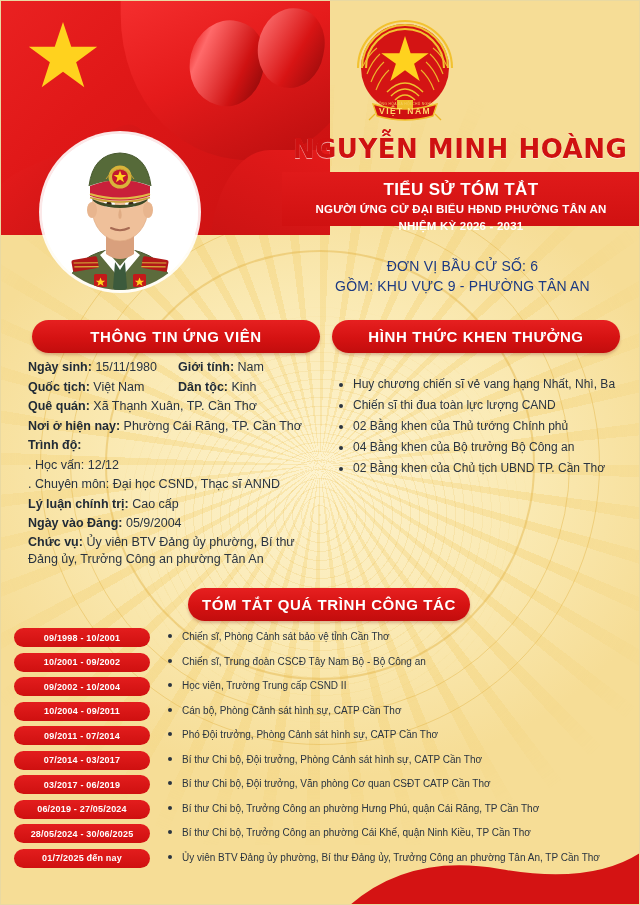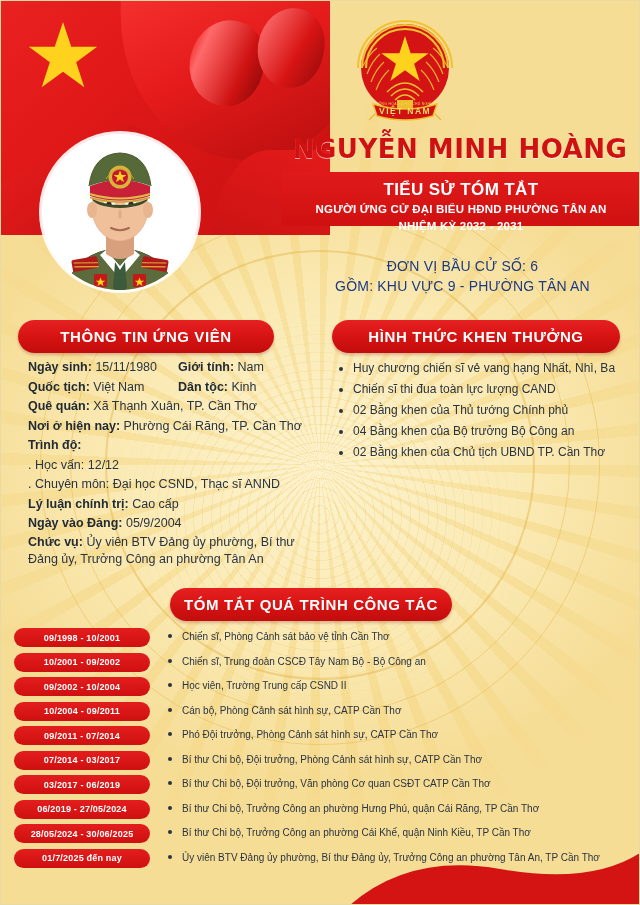--- a/index.html
+++ b/index.html
@@ -124,38 +124,38 @@
   }
 
   
   .pill{
     position:absolute;height:33px;border-radius:17px;
     background:linear-gradient(180deg,#e62020 0%,#d51212 55%,#c20d0d 100%);
     color:#fff;display:flex;align-items:center;justify-content:center;
     font-size:15px;font-weight:bold;letter-spacing:.6px;
     box-shadow:0 2px 3px rgba(120,20,20,.25);
   }
-  .pill.left{left:18px;top:320px;width:256px;}
+  .pill.left{left:32px;top:320px;width:288px;}
   .pill.right{left:332px;top:320px;width:288px;}
-  .pill.wide{left:170px;top:588px;width:282px;}
+  .pill.wide{left:188px;top:588px;width:282px;}
 
   
   .info{
     position:absolute;left:28px;top:358px;width:300px;
     color:#2a3440;font-size:12.5px;line-height:19.5px;
   }
   .info .row{white-space:nowrap;}
   .info b{font-weight:bold;color:#212b36;}
   .info .two{display:flex;}
   .info .two .c1{width:150px;}
   .info .wrapline{white-space:normal;line-height:17px;}
 
   
   .awards{
-    position:absolute;left:338px;top:358px;width:292px;
+    position:absolute;left:338px;top:374px;width:292px;
     color:#2a3440;font-size:12px;line-height:21px;
   }
   .awards li{margin:0;padding:0;}
   .awards ul{margin:0;padding-left:15px;}
 
   
   .career{position:absolute;left:0;top:628px;width:640px;}
   .crow{display:flex;align-items:flex-start;margin-bottom:5.5px;}
   .badge{
     flex:0 0 136px;margin-left:14px;height:19px;border-radius:10px;
@@ -296,21 +296,21 @@
           <path d="M92 45 q-6 -9 -14 -10"></path>
       </g>
     </svg>
   </div>
 
   <div class="cand-name">NGUYỄN MINH HOÀNG</div>
 
   <div class="redbar">
     <div class="l1">TIỂU SỬ TÓM TẮT</div>
     <div class="l2">NGƯỜI ỨNG CỬ ĐẠI BIỂU HĐND PHƯỜNG TÂN AN</div>
-    <div class="l3">NHIỆM KỲ 2032 - 2031</div>
+    <div class="l3">NHIỆM KỲ 2026 - 2031</div>
   </div>
 
   <div class="unit">
     <div>ĐƠN VỊ BẦU CỬ SỐ: 6</div>
     <div>GỒM: KHU VỰC 9 - PHƯỜNG TÂN AN</div>
   </div>
 
   <div class="pill left">THÔNG TIN ỨNG VIÊN</div>
   <div class="pill right">HÌNH THỨC KHEN THƯỞNG</div>
   <div class="pill wide">TÓM TẮT QUÁ TRÌNH CÔNG TÁC</div>

